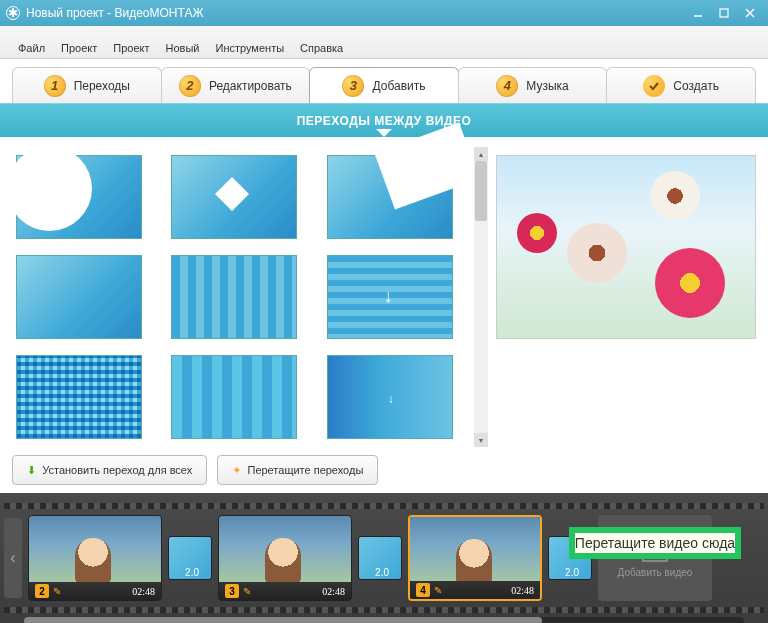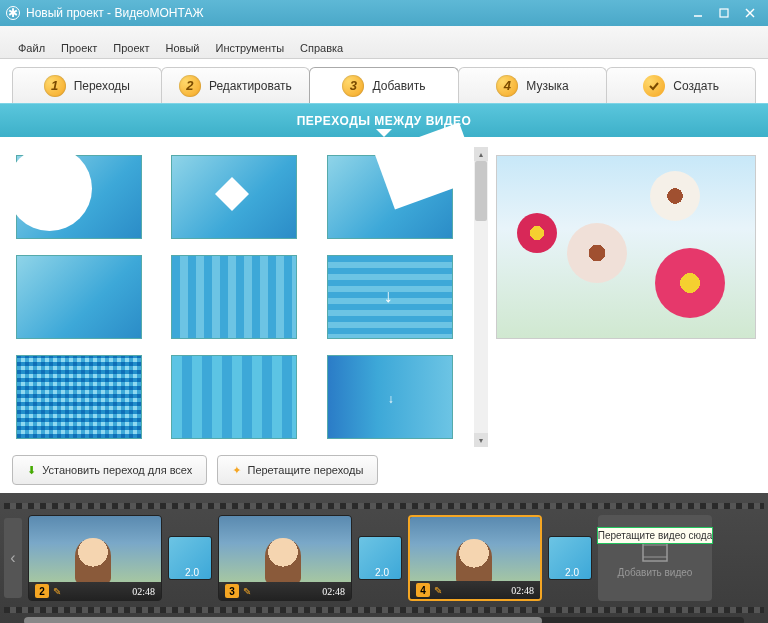--- a/index.html
+++ b/index.html
@@ -61,21 +61,21 @@
 .clip.selected { border: 2px solid #f5a623; }
 .clip-img { width: 100%; height: 68px; background: linear-gradient(180deg, #5a8ab0 0%, #7aa8c8 40%, #a8c8a0 100%); position: relative; }
 .clip-char { position: absolute; bottom: 0; left: 35%; width: 36px; height: 46px; background: radial-gradient(circle at 50% 30%, #f5d5b0 40%, transparent 40%), #8a5a3a; border-radius: 18px 18px 6px 6px; }
 .clip-bar { position: absolute; bottom: 0; left: 0; right: 0; height: 18px; background: linear-gradient(#333, #222); display: flex; align-items: center; padding: 0 6px; font-size: 10px; color: #fff; }
 .clip-num { background: #f5a623; color: #000; width: 14px; height: 14px; display: flex; align-items: center; justify-content: center; border-radius: 2px; font-weight: bold; }
 .clip-pencil { margin-left: 4px; color: #f5a623; }
 .clip-time { margin-left: auto; font-family: Liberation Serif, serif; }
 .trans-slot { width: 44px; height: 44px; background: linear-gradient(135deg, #6cc4e4, #3da8d8); border: 1px solid #222; border-radius: 3px; position: relative; cursor: pointer; }
 .trans-slot-label { position: absolute; bottom: 1px; right: 12px; font-size: 10px; color: #fff; }
 .add-clip { width: 114px; height: 86px; background: #555; border-radius: 4px; display: flex; flex-direction: column; align-items: center; justify-content: center; color: #999; font-size: 10px; cursor: pointer; position: relative; }
-.tooltip { position: absolute; top: 12px; background: #fffef0; border: 1px solid #22c55e; padding: 2px 0; font-size: 10px; color: #333; white-space: nowrap; }
+.tooltip { position: absolute; top: 12px; background: #fffef0; border: 6px solid #22c55e; padding: 2px 0; font-size: 14px; color: #333; white-space: nowrap; }
 .tl-scroll { height: 8px; background: #2a2a2a; border-radius: 4px; margin: 4px 20px 0; position: relative; }
 .tl-scroll-thumb { position: absolute; left: 0; width: 72%; height: 100%; background: #888; border-radius: 4px; }
 </style>
 </head>
 <body>
 
 <div class="titlebar">
   <span class="titlebar-icon">✱</span>
   <span class="titlebar-text">Новый проект - ВидеоМОНТАЖ</span>
   <span class="win-btn">

